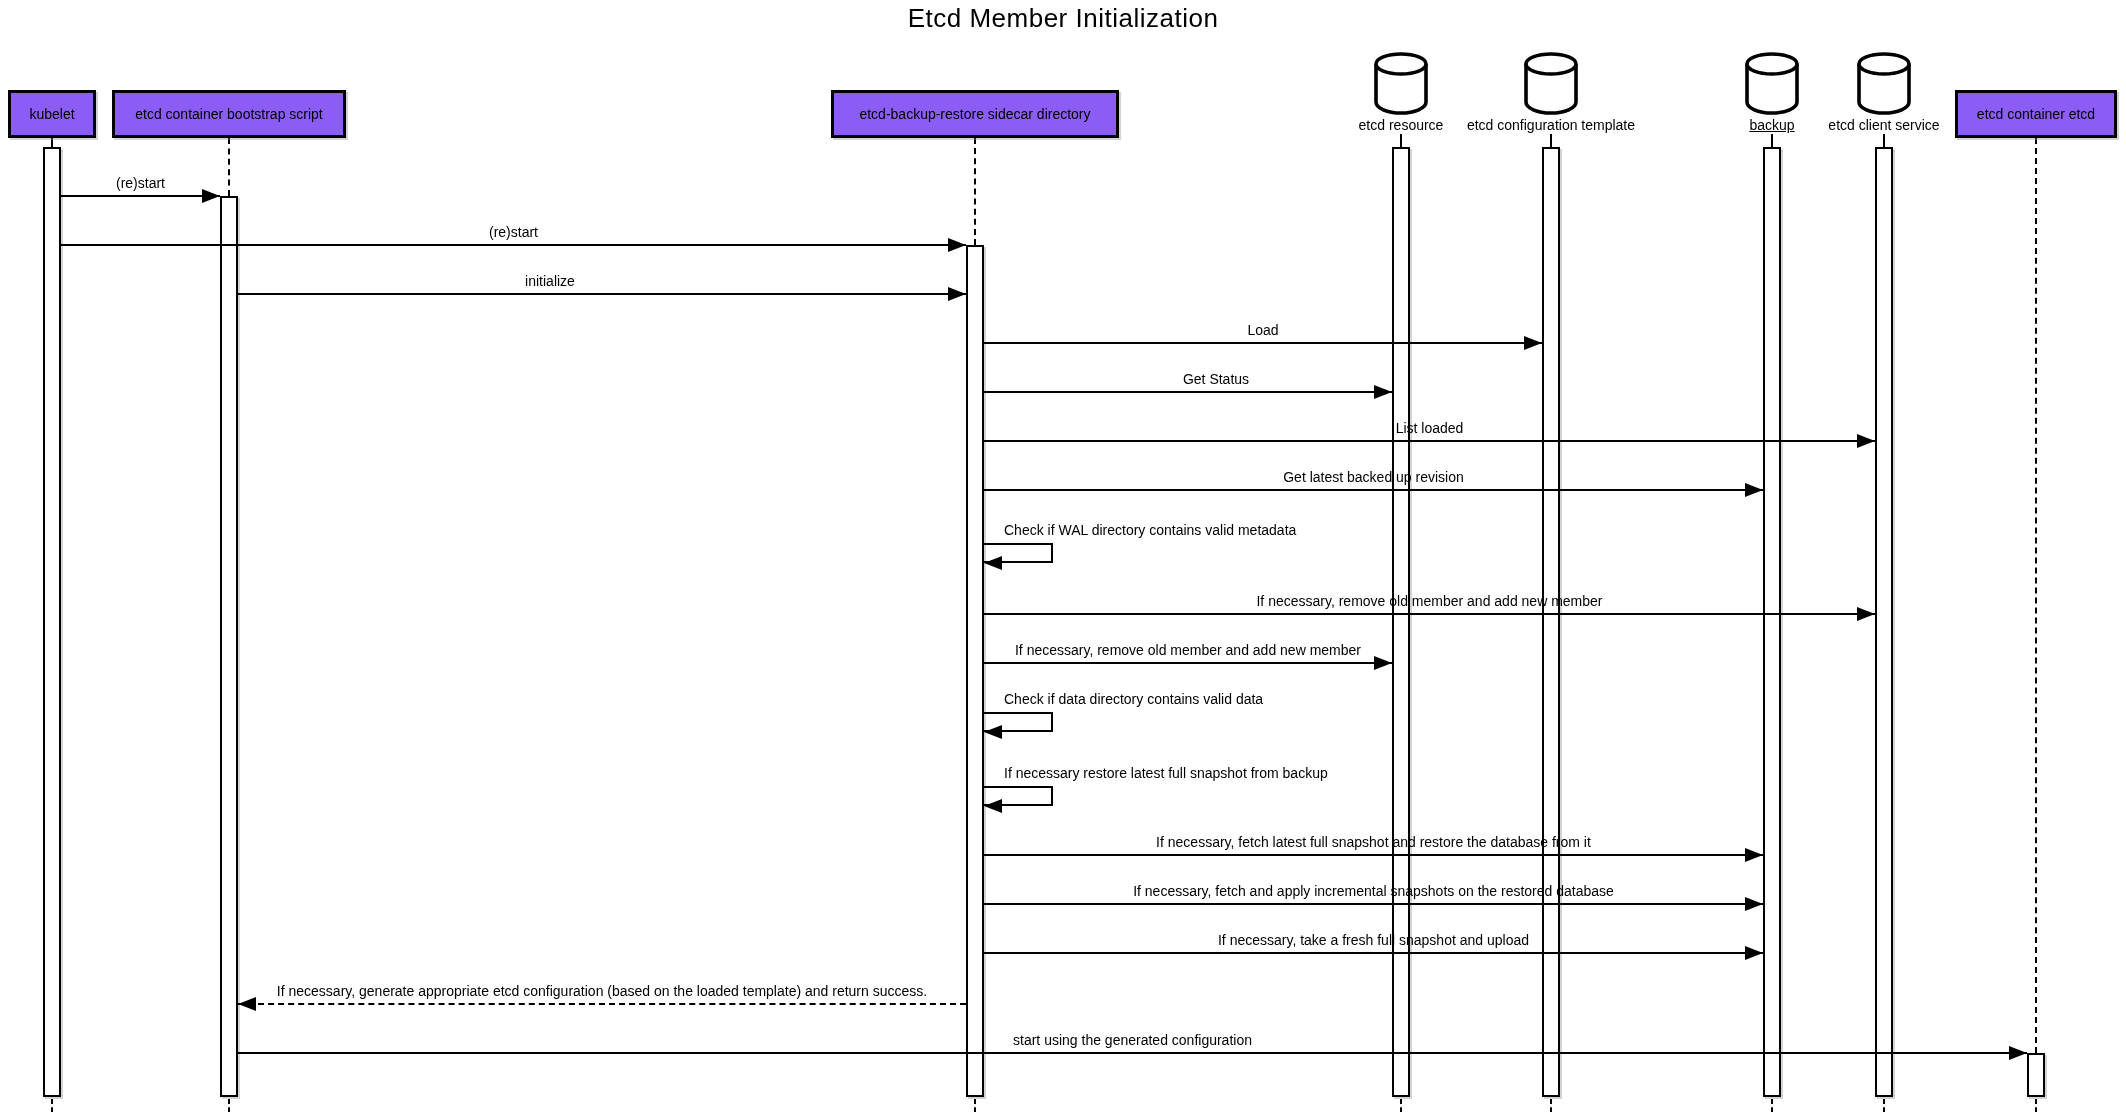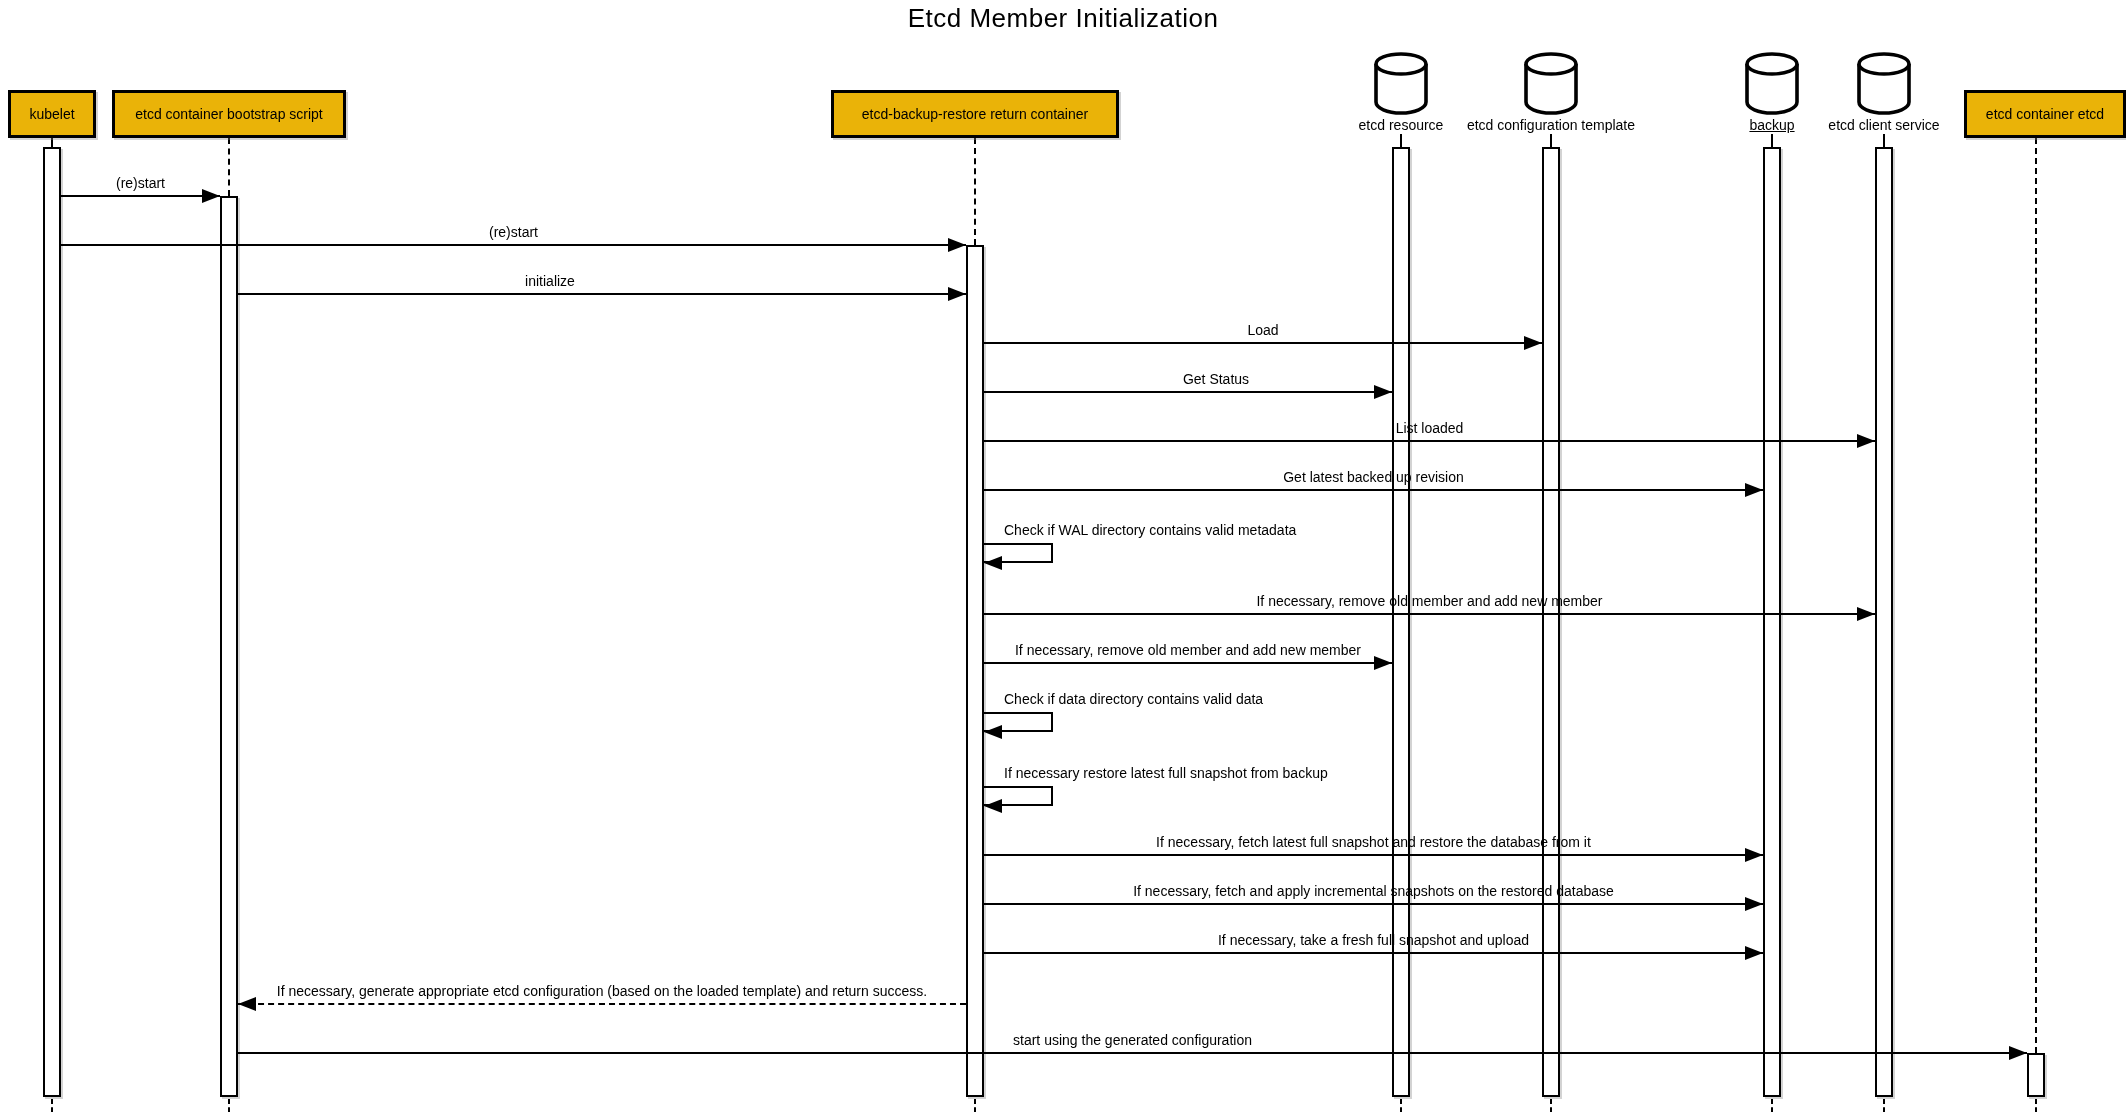--- a/index.html
+++ b/index.html
@@ -1,20 +1,20 @@
 <!DOCTYPE html>
 <html><head>
 <meta charset="utf-8">
 <style>
   html,body{margin:0;padding:0;background:#fff;}
   body{font-family:"Liberation Sans","DejaVu Sans",sans-serif;color:#000;}
   #diagram{position:relative;width:2126px;height:1115px;background:#fff;overflow:hidden;padding-left:44px;}
   .abs{position:absolute;box-sizing:border-box;}
   .title{left:0;top:3px;width:2126px;text-align:center;font-size:26px;letter-spacing:0.5px;}
-  .pbox{border:3px solid #000;background:#eab308;display:flex;align-items:center;justify-content:center;
+  .pbox{border:3px solid #000;background:#8b5cf6;display:flex;align-items:center;justify-content:center;
         font-size:14px;box-shadow:2px 2px 0 rgba(130,130,130,0.35);white-space:nowrap;}
   .dblabel{text-align:center;font-size:14px;white-space:nowrap;}
   .life-d{border-left:2px dashed #000;width:0;}
   .life-s{border-left:2px solid #000;width:0;}
   .act{background:#fff;border:2px solid #000;box-shadow:2px 2px 0 rgba(130,130,130,0.35);}
   .mlabel{font-size:14px;height:19px;line-height:19px;white-space:nowrap;}
   .mline{height:0;}
   .mline.solid{border-top:2px solid #000;}
   .mline.dashed{border-top:2px dashed #000;}
   .head{width:0;height:0;border-top:7px solid transparent;border-bottom:7px solid transparent;}
@@ -30,21 +30,21 @@
 <div class="abs life-s" style="left: 51px; top: 138px; height: 9px;"></div>
     <div class="abs life-d" style="left: 51px; top: 1099px; height: 13px;"></div>
     <div class="abs pbox" style="left: 8px; top: 90px; width: 88px; height: 48px;">kubelet</div>
     <div class="abs act" style="left: 43px; top: 147px; width: 18px; height: 950px;"></div>
     <div class="abs life-d" style="left: 228px; top: 138px; height: 58px;"></div>
     <div class="abs life-d" style="left: 228px; top: 1099px; height: 13px;"></div>
     <div class="abs pbox" style="left: 112px; top: 90px; width: 234px; height: 48px;">etcd container bootstrap script</div>
     <div class="abs act" style="left: 220px; top: 196px; width: 18px; height: 901px;"></div>
     <div class="abs life-d" style="left: 974px; top: 138px; height: 107px;"></div>
     <div class="abs life-d" style="left: 974px; top: 1099px; height: 13px;"></div>
-    <div class="abs pbox" style="left: 831px; top: 90px; width: 288px; height: 48px;">etcd-backup-restore return container</div>
+    <div class="abs pbox" style="left: 831px; top: 90px; width: 288px; height: 48px;">etcd-backup-restore sidecar directory</div>
     <div class="abs act" style="left: 966px; top: 245px; width: 18px; height: 852px;"></div>
     <div class="abs life-s" style="left: 1400px; top: 134px; height: 13px;"></div>
     <div class="abs life-d" style="left: 1400px; top: 1099px; height: 13px;"></div>
     <div class="abs " style="left: 1374px; top: 52px; width: 54px; height: 64px;"><svg width="54" height="64" viewBox="0 0 54 64">
         <path d="M 2 12 L 2 50 A 25 11 0 0 0 52 50 L 52 12" fill="#fff" stroke="#000" stroke-width="3.6"></path>
         <ellipse cx="27" cy="12" rx="25" ry="10" fill="#fff" stroke="#000" stroke-width="3.6"></ellipse>
       </svg></div>
     <div class="abs dblabel" style="left: 1271px; top: 117px; width: 260px;">etcd resource</div>
     <div class="abs act" style="left: 1392px; top: 147px; width: 18px; height: 950px;"></div>
     <div class="abs life-s" style="left: 1550px; top: 134px; height: 13px;"></div>
@@ -66,21 +66,21 @@
     <div class="abs life-s" style="left: 1883px; top: 134px; height: 13px;"></div>
     <div class="abs life-d" style="left: 1883px; top: 1099px; height: 13px;"></div>
     <div class="abs " style="left: 1857px; top: 52px; width: 54px; height: 64px;"><svg width="54" height="64" viewBox="0 0 54 64">
         <path d="M 2 12 L 2 50 A 25 11 0 0 0 52 50 L 52 12" fill="#fff" stroke="#000" stroke-width="3.6"></path>
         <ellipse cx="27" cy="12" rx="25" ry="10" fill="#fff" stroke="#000" stroke-width="3.6"></ellipse>
       </svg></div>
     <div class="abs dblabel" style="left: 1754px; top: 117px; width: 260px;">etcd client service</div>
     <div class="abs act" style="left: 1875px; top: 147px; width: 18px; height: 950px;"></div>
     <div class="abs life-d" style="left: 2035px; top: 138px; height: 915px;"></div>
     <div class="abs life-d" style="left: 2035px; top: 1099px; height: 13px;"></div>
-    <div class="abs pbox" style="left: 1955px; top: 90px; width: 162px; height: 48px; margin-left: 9px;">etcd container etcd</div>
+    <div class="abs pbox" style="left: 1955px; top: 90px; width: 162px; height: 48px;">etcd container etcd</div>
     <div class="abs act" style="left: 2027px; top: 1053px; width: 18px; height: 44px;"></div>
     <div class="abs mlabel" style="left: 61px; top: 174px; width: 159px; text-align: center;">(re)start</div>
     <div class="abs mline solid" style="left: 61px; top: 195px; width: 159px;"></div>
     <div class="abs head right" style="left: 202px; top: 189px;"></div>
     <div class="abs mlabel" style="left: 61px; top: 223px; width: 905px; text-align: center;">(re)start</div>
     <div class="abs mline solid" style="left: 61px; top: 244px; width: 905px;"></div>
     <div class="abs head right" style="left: 948px; top: 238px;"></div>
     <div class="abs mlabel" style="left: 238px; top: 272px; width: 624px; text-align: center;">initialize</div>
     <div class="abs mline solid" style="left: 238px; top: 293px; width: 728px;"></div>
     <div class="abs head right" style="left: 948px; top: 287px;"></div>

